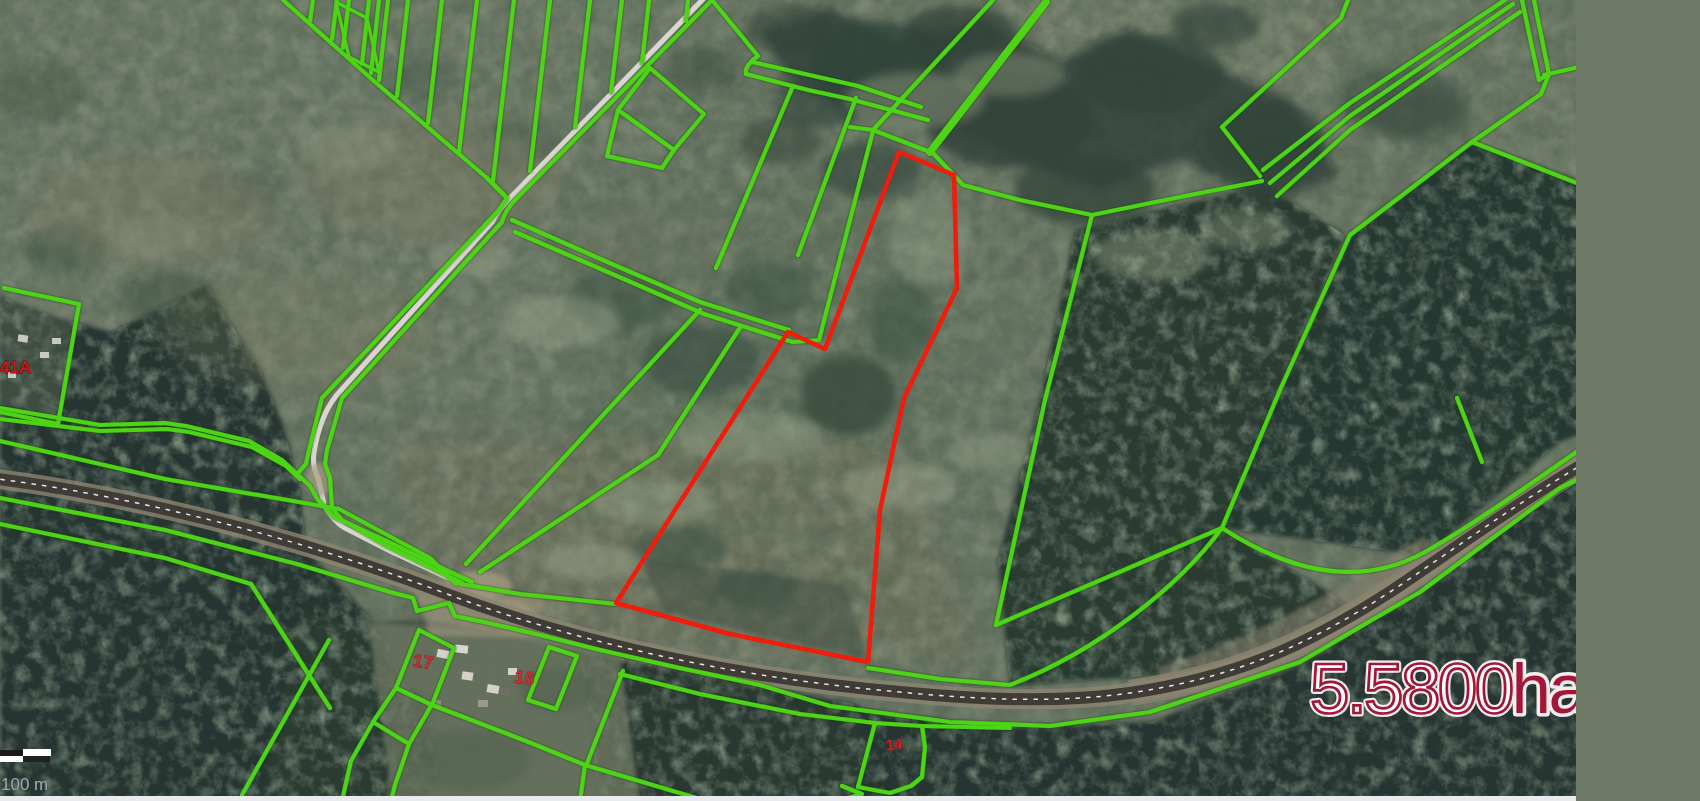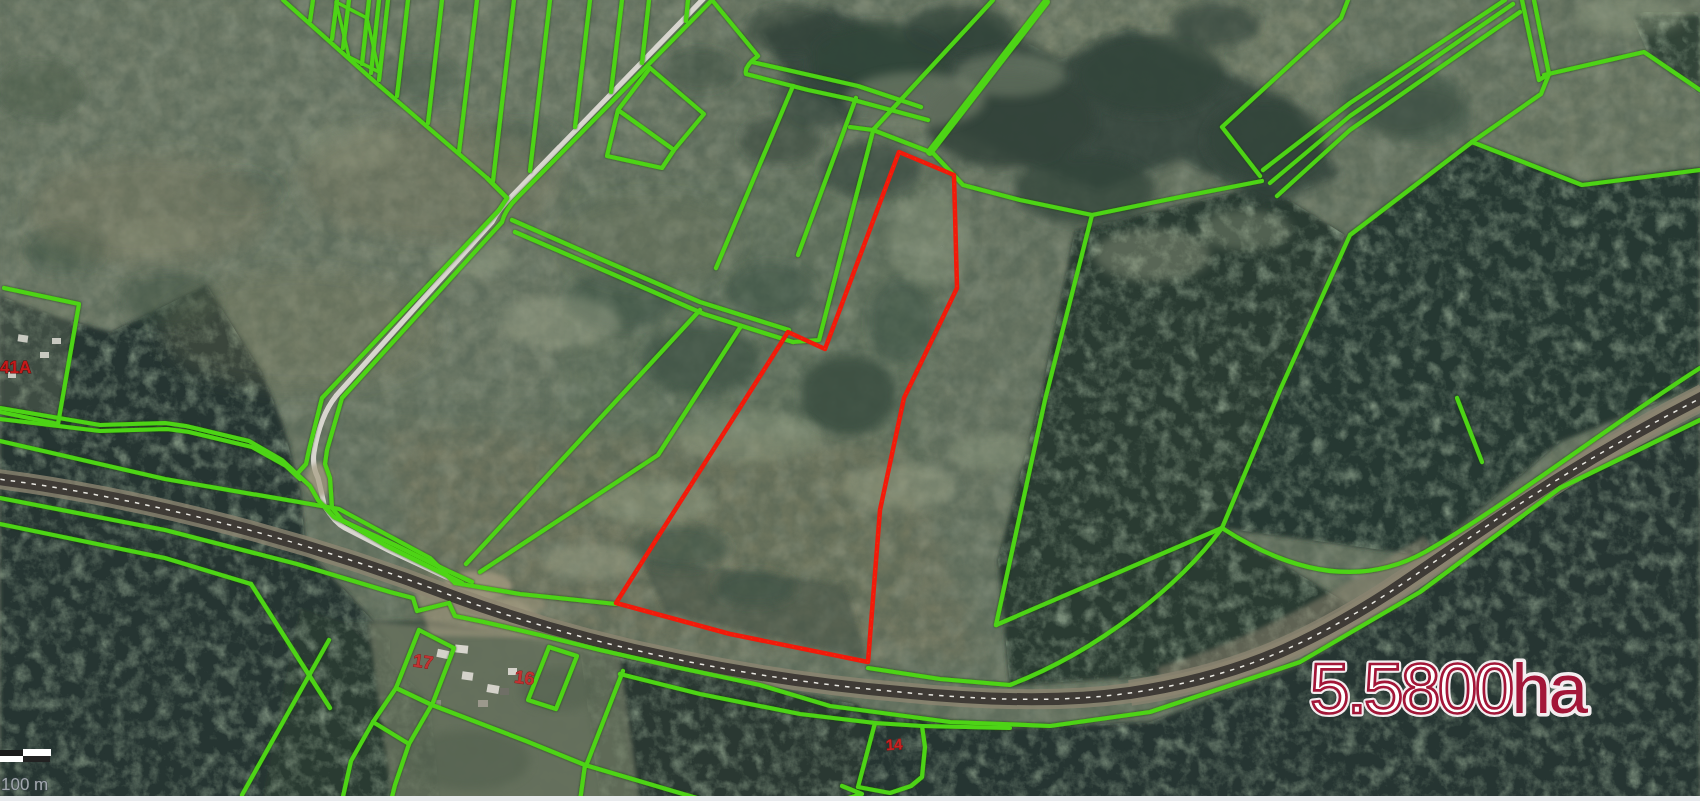--- a/index.html
+++ b/index.html
@@ -1,16 +1,16 @@
 <!DOCTYPE html>
 <html><head>
 <meta charset="utf-8">
 <style>
   html,body{margin:0;padding:0;background:#6e7a66;}
-  #map{position:relative;width:1700px;height:801px;overflow:hidden;font-family:"Liberation Sans",sans-serif;}
+  #map{position:relative;width:1576px;height:801px;overflow:hidden;font-family:"Liberation Sans",sans-serif;}
 </style>
 </head>
 <body>
 
 <div id="map">
 <svg width="1700" height="801" viewBox="0 0 1700 801">
 <defs>
   <filter id="nz" x="-5%" y="-5%" width="110%" height="110%">
     <feTurbulence type="fractalNoise" baseFrequency="0.065" numOctaves="4" seed="11" stitchTiles="stitch"></feTurbulence>
     <feColorMatrix type="matrix" values="0 0 0 0 0.07  0 0 0 0 0.11  0 0 0 0 0.08  0.8 0.8 0.8 0 -0.55"></feColorMatrix>

